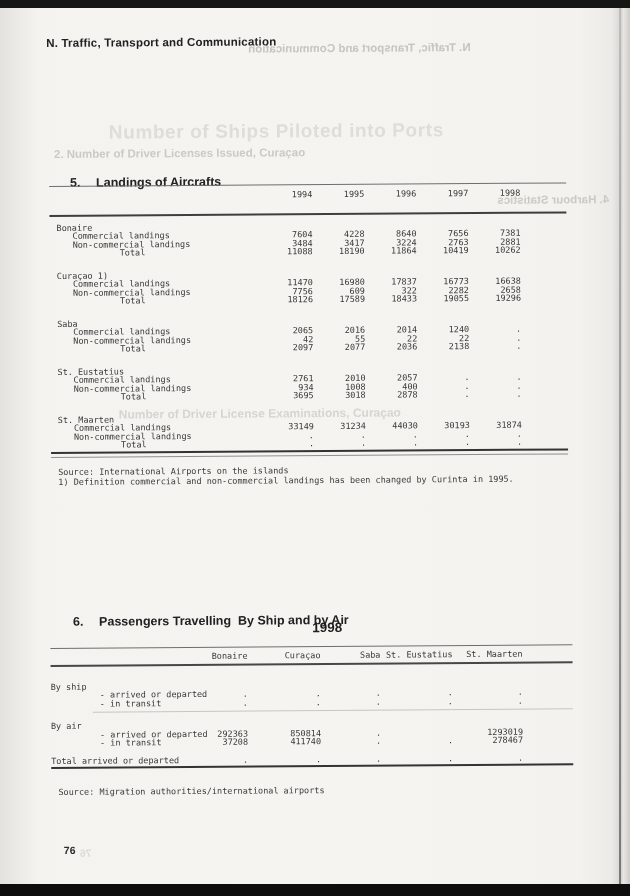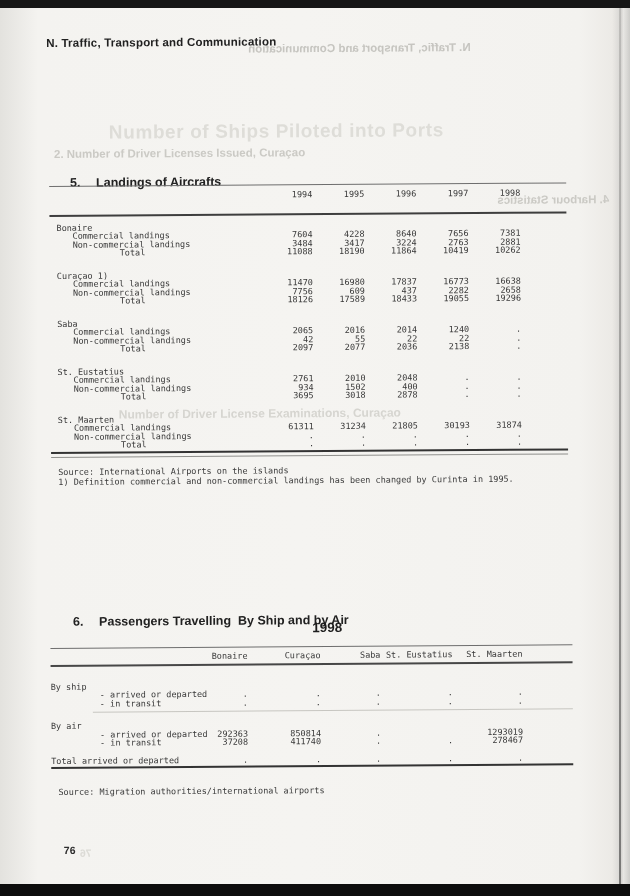--- a/index.html
+++ b/index.html
@@ -145,21 +145,21 @@
             <span class="num">16980</span>
             <span class="num">17837</span>
             <span class="num">16773</span>
             <span class="num">16638</span>
               <span></span>
           </div>
           <div class="t5row">
             <span class="lab">Non-commercial landings</span>
             <span class="num">7756</span>
             <span class="num">609</span>
-            <span class="num">437</span>
+            <span class="num">322</span>
             <span class="num">2282</span>
             <span class="num">2658</span>
               <span></span>
           </div>
           <div class="t5row total">
             <span class="lab">Total</span>
             <span class="num">18126</span>
             <span class="num">17589</span>
             <span class="num">18433</span>
             <span class="num">19055</span>
@@ -198,52 +198,52 @@
               <span></span>
           </div>
         </div>
 
         <div class="t5g">
           <div class="t5name">St. Eustatius</div>
           <div class="t5row">
             <span class="lab">Commercial landings</span>
             <span class="num">2761</span>
             <span class="num">2010</span>
-            <span class="num">2048</span>
+            <span class="num">2057</span>
             <span class="num">.</span>
             <span class="num">.</span>
               <span></span>
           </div>
           <div class="t5row">
             <span class="lab">Non-commercial landings</span>
             <span class="num">934</span>
-            <span class="num">1502</span>
+            <span class="num">1008</span>
             <span class="num">400</span>
             <span class="num">.</span>
             <span class="num">.</span>
               <span></span>
           </div>
           <div class="t5row total">
             <span class="lab">Total</span>
             <span class="num">3695</span>
             <span class="num">3018</span>
             <span class="num">2878</span>
             <span class="num">.</span>
             <span class="num">.</span>
               <span></span>
           </div>
         </div>
 
         <div class="t5g">
           <div class="t5name">St. Maarten</div>
           <div class="t5row">
             <span class="lab">Commercial landings</span>
-            <span class="num">61311</span>
+            <span class="num">33149</span>
             <span class="num">31234</span>
-            <span class="num">21805</span>
+            <span class="num">44030</span>
             <span class="num">30193</span>
             <span class="num">31874</span>
               <span></span>
           </div>
           <div class="t5row">
             <span class="lab">Non-commercial landings</span>
             <span class="num">.</span>
             <span class="num">.</span>
             <span class="num">.</span>
             <span class="num">.</span>

